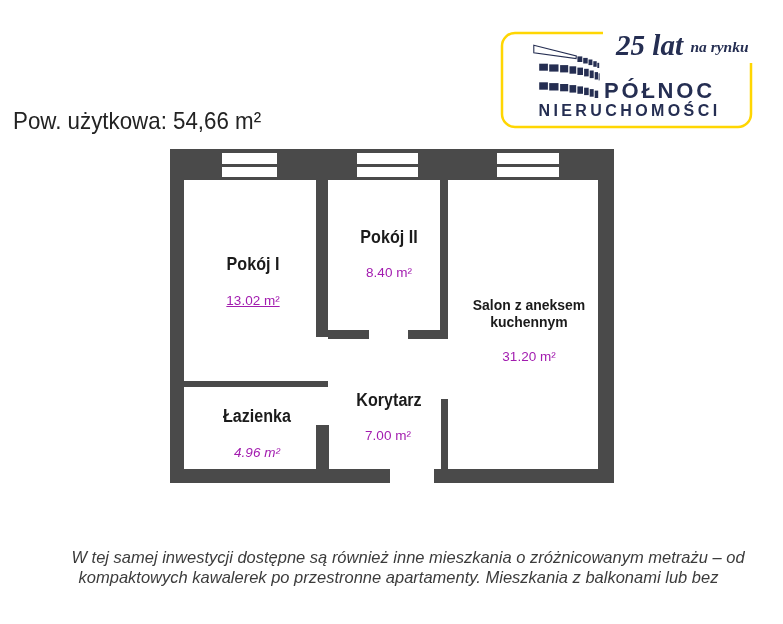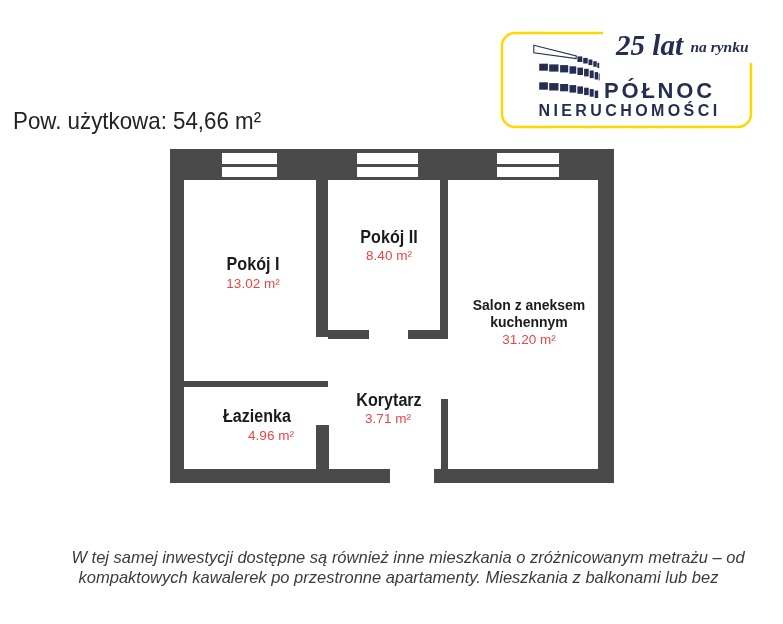--- a/index.html
+++ b/index.html
@@ -3,21 +3,21 @@
 <meta charset="utf-8">
 <style>
   html,body{margin:0;padding:0;}
   body{width:783px;height:624px;background:#ffffff;position:relative;overflow:hidden;
        font-family:"Liberation Sans", sans-serif;}
   .abs{position:absolute;}
   .wall{position:absolute;background:#4a4a4a;}
   .lbl{position:absolute;text-align:center;color:#1c1c1c;}
   .rname{font-weight:bold;font-size:17.5px;line-height:17.5px;color:#1b1b1b;transform:scaleX(0.92);}
   .sname{font-weight:bold;font-size:15.5px;line-height:16.9px;color:#1b1b1b;transform:scaleX(0.90);}
-  .rarea{font-size:13.5px;line-height:13.5px;color:#ef4444;}
+  .rarea{font-size:13.5px;line-height:13.5px;color:#a21caf;margin-top:17px;}
 </style>
 </head>
 <body>
 
 <div class="abs" style="left:12.5px;top:108.5px;font-size:24px;line-height:24px;color:#232323;transform:scaleX(0.93);transform-origin:0 0;white-space:nowrap;">Pow. użytkowa: 54,66 m²</div>
 
 <svg class="abs" style="left:495px;top:20px;" width="275" height="115" viewBox="0 0 275 115">
 
   <rect x="7" y="13" width="249" height="94" rx="13" fill="none" stroke="#ffd602" stroke-width="2.5"></rect>
 
@@ -88,30 +88,30 @@
 
 <div class="wall" style="left:440px;top:180px;width:7.5px;height:159px;"></div>
 
 <div class="wall" style="left:184px;top:381px;width:144px;height:5.5px;"></div>
 
 <div class="wall" style="left:316px;top:425px;width:13px;height:45px;"></div>
 
 <div class="wall" style="left:441px;top:399px;width:7px;height:70px;"></div>
 
 <div class="lbl rname" style="left:193px;top:255.8px;width:120px;">Pokój I</div>
-<div class="lbl rarea" style="left:193px;top:277.1px;width:120px;">13.02 m²</div>
+<div class="lbl rarea" style="left:193px;top:277.1px;width:120px;text-decoration:underline;">13.02 m²</div>
 
 <div class="lbl rname" style="left:329px;top:229.2px;width:120px;">Pokój II</div>
 <div class="lbl rarea" style="left:329px;top:248.9px;width:120px;">8.40 m²</div>
 
 <div class="lbl sname" style="left:448.5px;top:296.8px;width:160px;">Salon z aneksem<br>kuchennym</div>
 <div class="lbl rarea" style="left:449px;top:333.4px;width:160px;">31.20 m²</div>
 
 <div class="lbl rname" style="left:196.5px;top:408.2px;width:120px;">Łazienka</div>
-<div class="lbl rarea" style="left:211px;top:428.6px;width:120px;">4.96 m²</div>
+<div class="lbl rarea" style="left:197px;top:428.6px;width:120px;font-style:italic;">4.96 m²</div>
 
 <div class="lbl rname" style="left:329px;top:392.2px;width:120px;">Korytarz</div>
-<div class="lbl rarea" style="left:328px;top:411.8px;width:120px;">3.71 m²</div>
+<div class="lbl rarea" style="left:328px;top:411.8px;width:120px;">7.00 m²</div>
 
 <div class="abs" style="left:0px;top:546.6px;width:807px;text-align:center;font-style:italic;font-size:16.5px;line-height:20.8px;color:#3c3c3c;">
 <div style="transform:translateX(4.5px);">W tej samej inwestycji dostępne są również inne mieszkania o zróżnicowanym metrażu – od</div>
 <div style="transform:translateX(-5px);">kompaktowych kawalerek po przestronne apartamenty. Mieszkania z balkonami lub bez</div>
 </div>
 
 </body></html>

